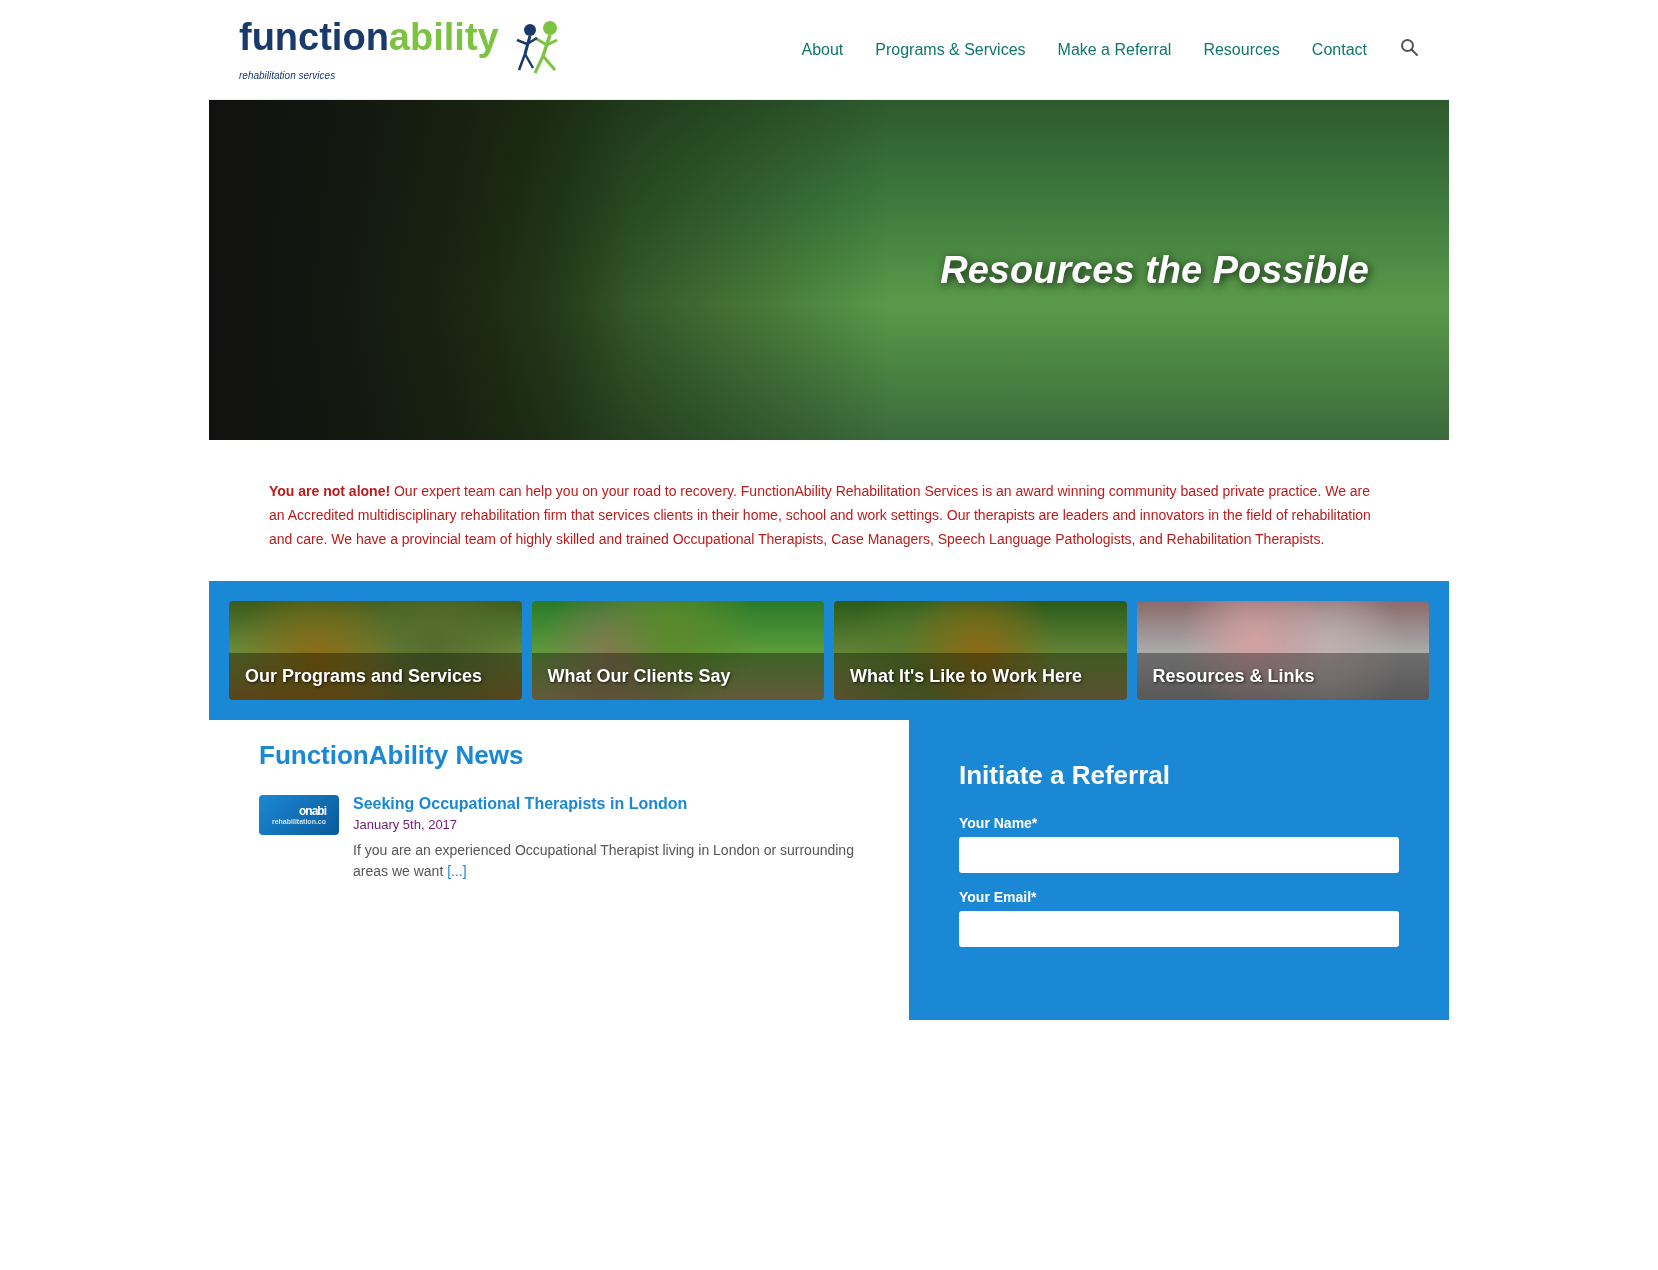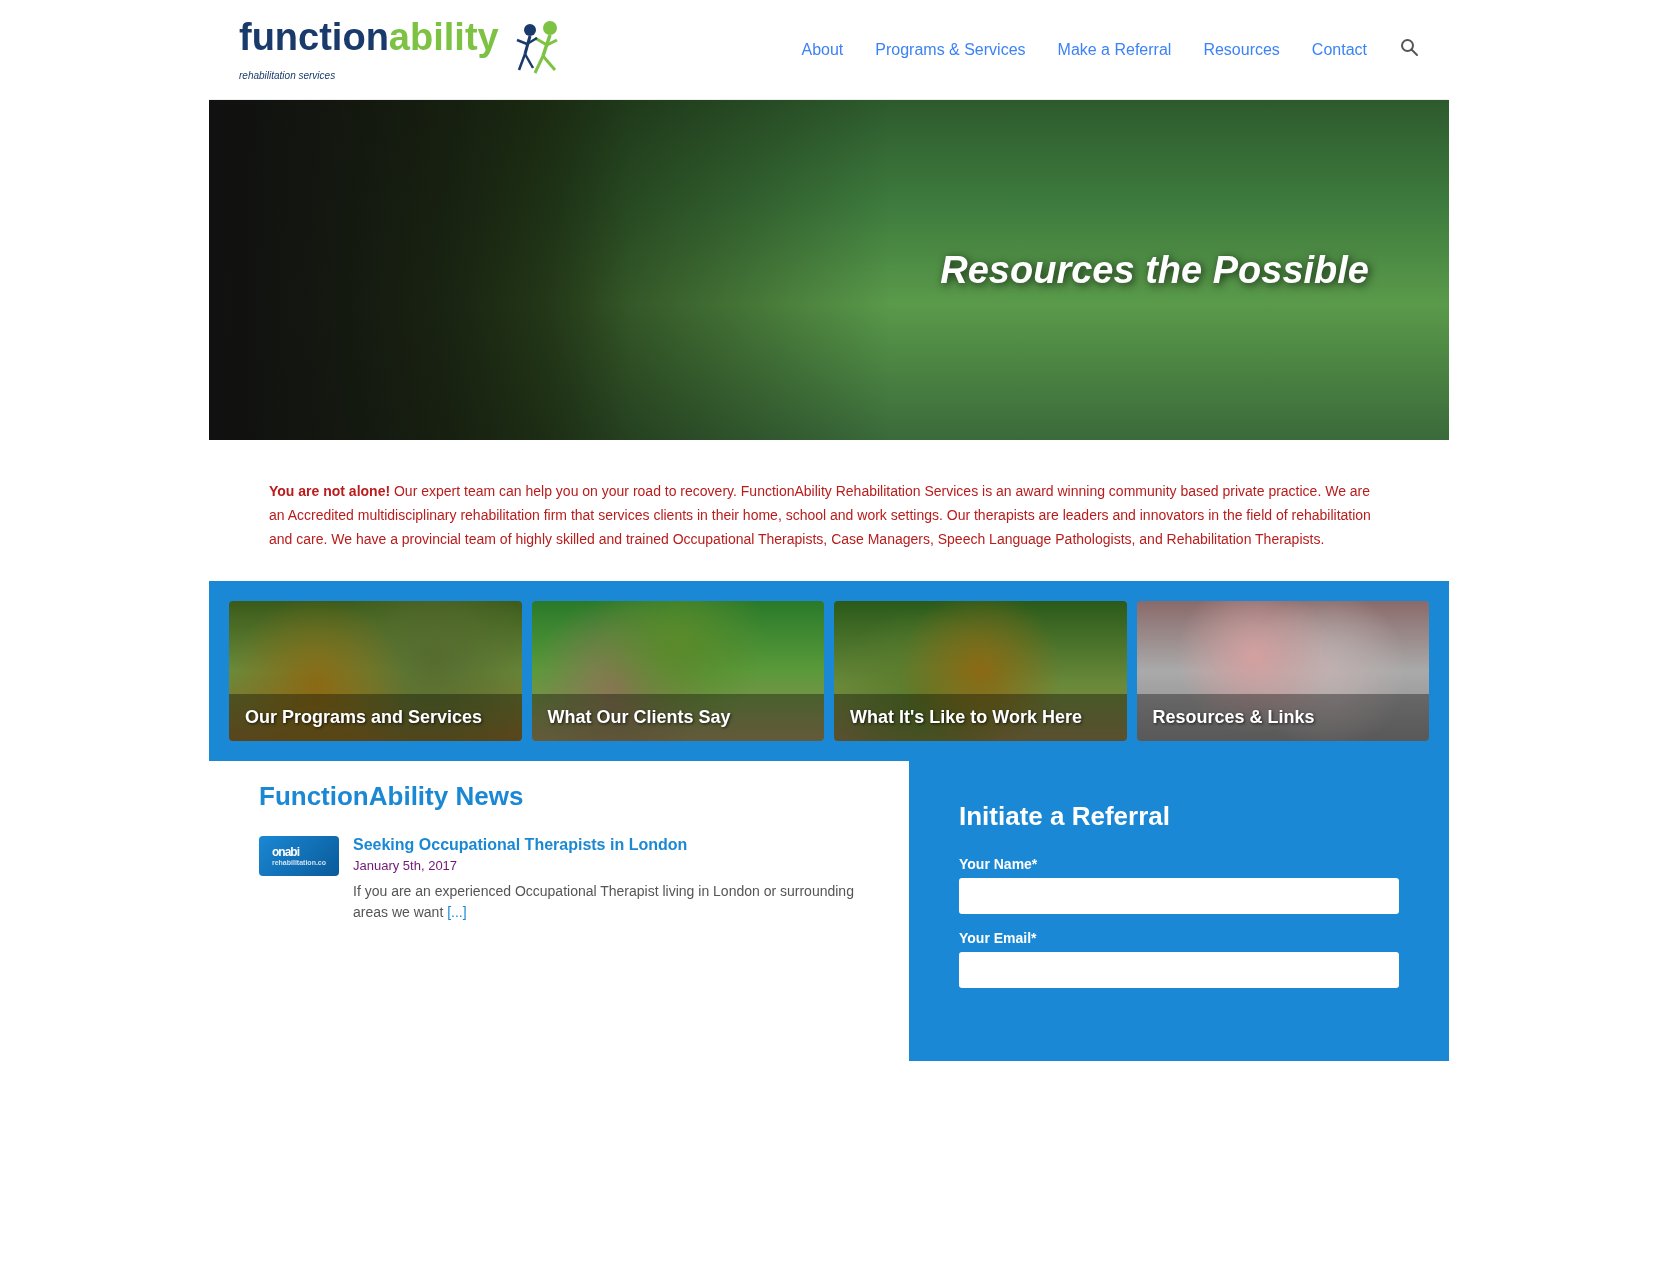--- a/index.html
+++ b/index.html
@@ -14,21 +14,21 @@
       border-bottom: 1px solid #eee;
     }
     .logo-wrap { display: flex; gap: 0; }
     .logo-text { font-size: 38px; font-weight: 900; line-height: 1; }
     .logo-function { color: #1a3a6b; }
     .logo-ability { color: #7dc243; }
     .logo-sub { font-size: 10px; color: #1a3a6b; display: block; margin-top: 14px; font-style: italic; }
     .logo-figure { margin-left: 6px; font-size: 46px; line-height: 1; }
     nav { display: flex; align-items: center; gap: 32px; margin-left: auto; }
     .nav-item {
-      color: #3b82f6;
+      color: #0f766e;
       font-size: 16px;
       font-weight: 500;
       text-decoration: none;
       cursor: pointer;
       white-space: nowrap;
     }
     .search-icon-nav { font-size: 20px; color: #555; cursor: pointer; }
 
     
     .hero {
@@ -72,21 +72,21 @@
     
     .tiles-section {
       background: #1a88d4;
       display: flex;
       gap: 0;
       padding: 20px 20px;
       gap: 10px;
     }
     .tile {
       flex: 1;
-      height: 140px;
+      height: 99px;
       border-radius: 4px;
       overflow: hidden;
       position: relative;
       cursor: pointer;
     }
     .tile-bg {
       position: absolute;
       inset: 0;
       display: flex;
       align-items: center;
@@ -161,21 +161,21 @@
       border-radius: 4px;
       display: flex;
       align-items: center;
       justify-content: center;
       color: #fff;
       font-size: 10px;
       font-weight: 700;
       flex-shrink: 0;
       padding: 4px;
     }
-    .news-logo-inner { text-align: left; line-height: 1.2; }
+    .news-logo-inner { text-align: right; line-height: 1.2; }
     .news-content {}
     .news-link {
       color: #1a88d4;
       font-size: 16px;
       font-weight: 600;
       text-decoration: none;
       cursor: pointer;
       display: block;
       margin-bottom: 4px;
     }

